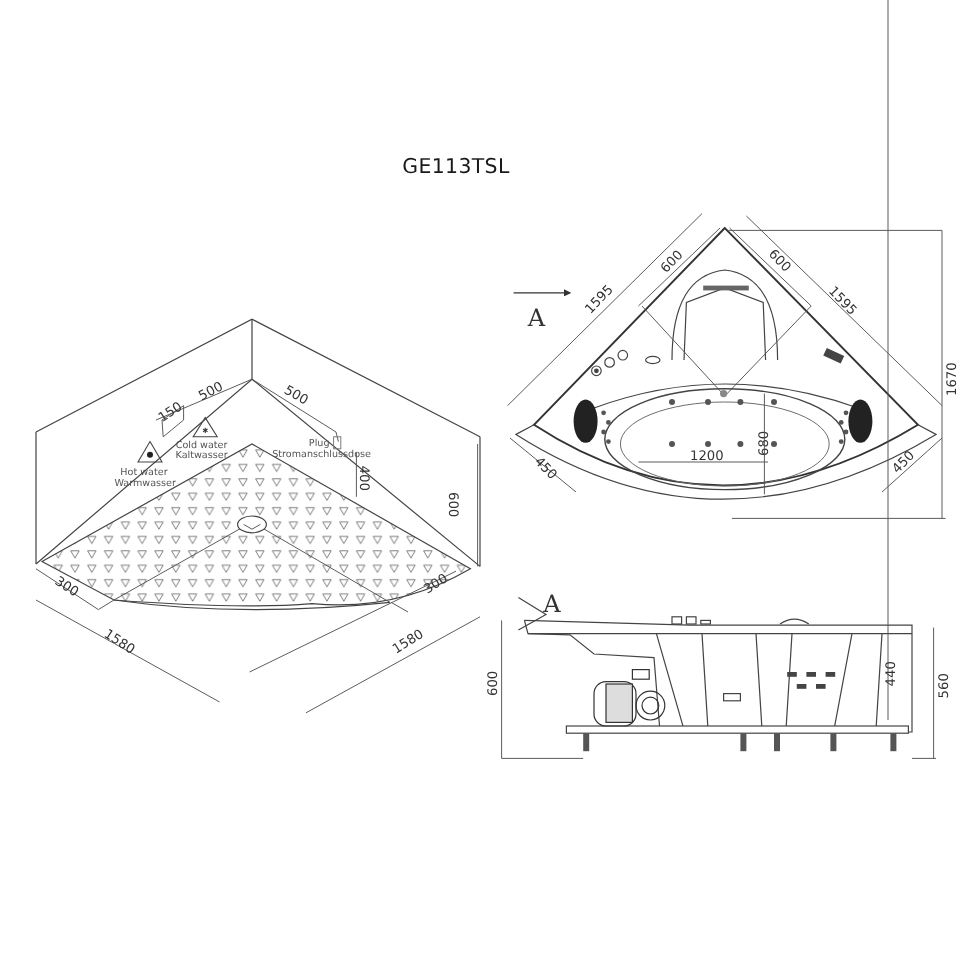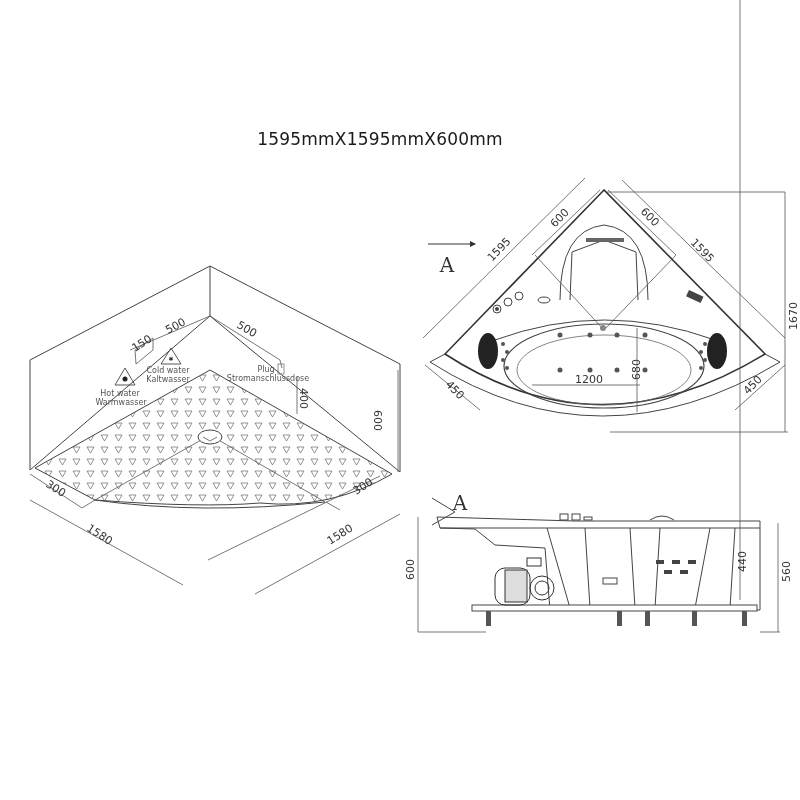--- a/index.html
+++ b/index.html
@@ -13,21 +13,21 @@
     .lbl { font-size: 8px; fill: #555; }
     .serif { font-family: "DejaVu Serif", serif; font-size: 20px; fill: #333; }
     .ln { stroke: #444; stroke-width: 1; fill: none; }
     .thin { stroke: #555; stroke-width: 0.8; fill: none; }
     .thick { stroke: #333; stroke-width: 1.6; fill: none; }
   </style>
 </head>
 <body>
 
 <div class="title-block">
-  <div class="title-dims">1595mmX1595mmX600mm</div>
+  <div class="title-model">GE113TSL</div>
 </div>
 
 <svg class="drawing" viewBox="0 0 800 800" xmlns="http://www.w3.org/2000/svg">
   <defs>
     <pattern id="tri" x="0" y="0" width="14" height="12" patternUnits="userSpaceOnUse">
       <path d="M3,3 L10,3 L6.5,9 Z" fill="none" stroke="#666" stroke-width="0.7"></path>
     </pattern>
     <marker id="arr" markerWidth="6" markerHeight="6" refX="5" refY="3" orient="auto">
       <path d="M0,0 L6,3 L0,6 Z" fill="#333"></path>
     </marker>

